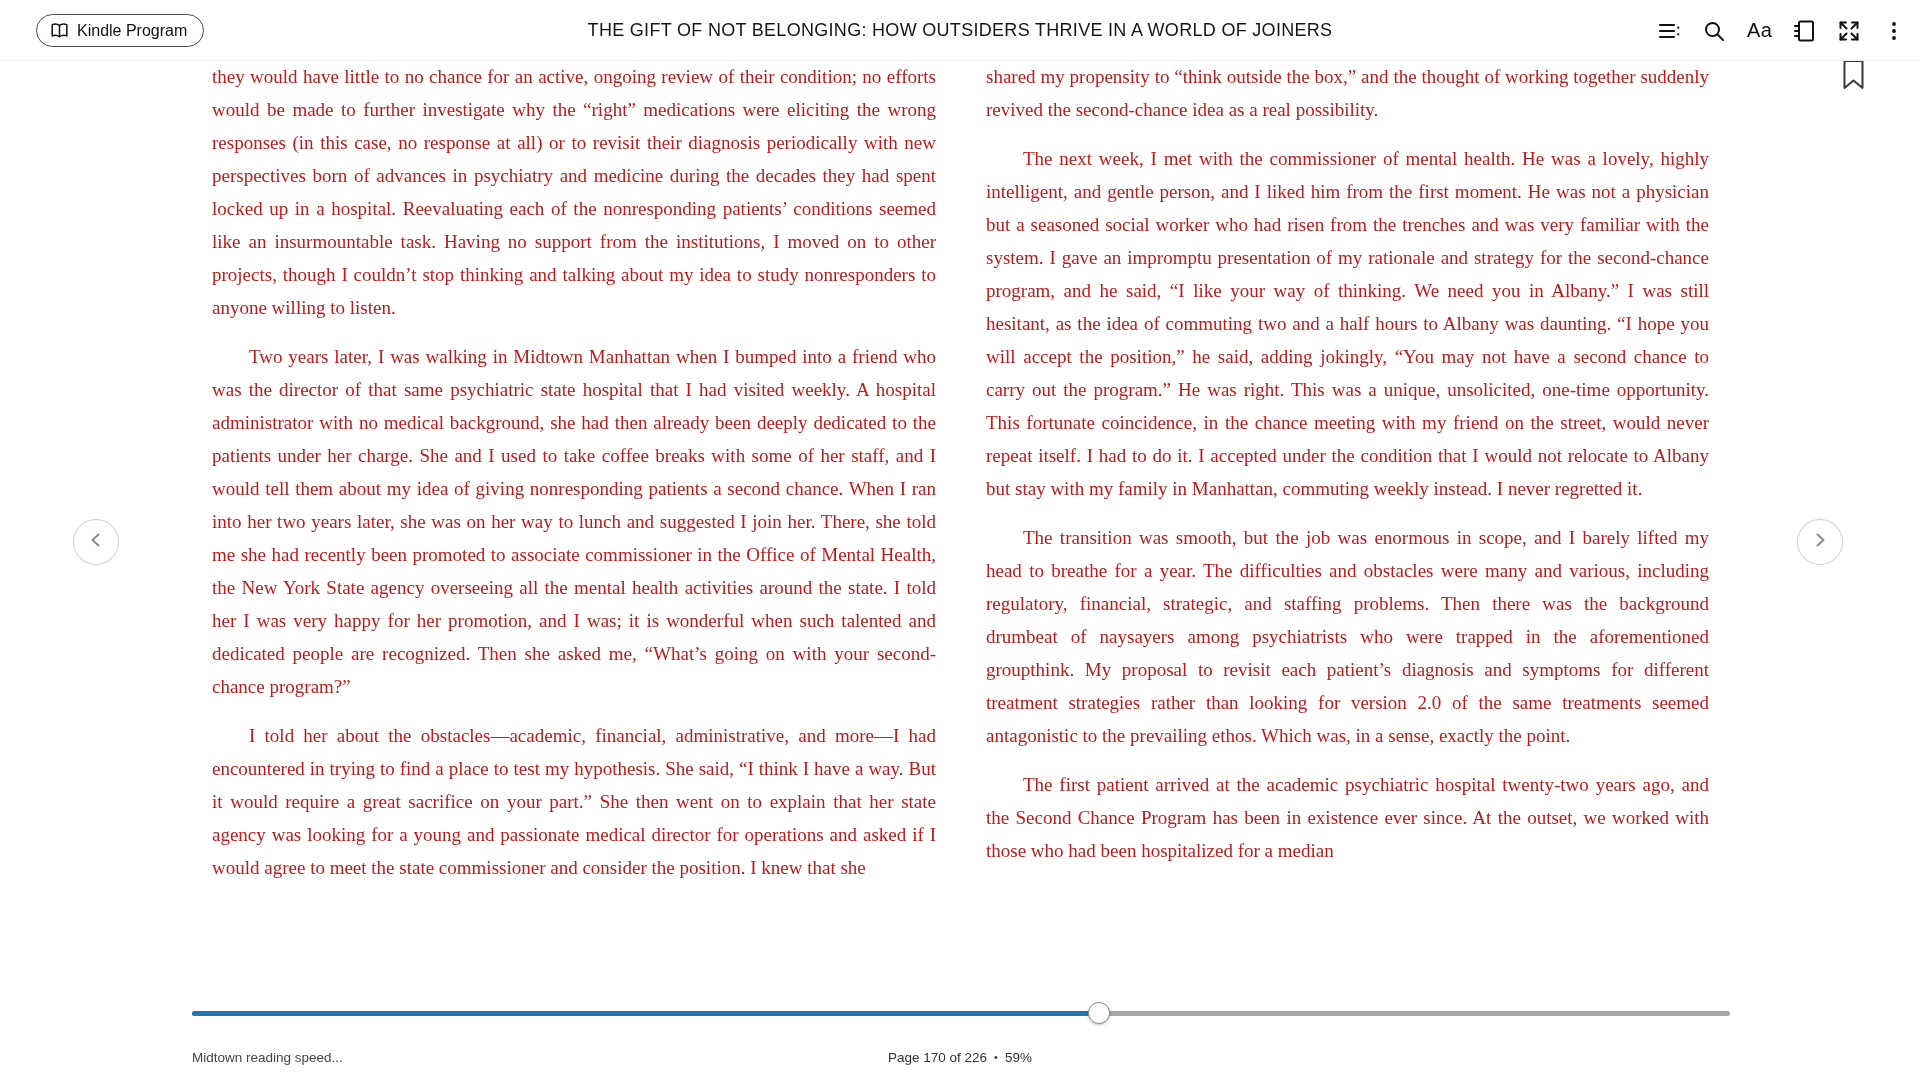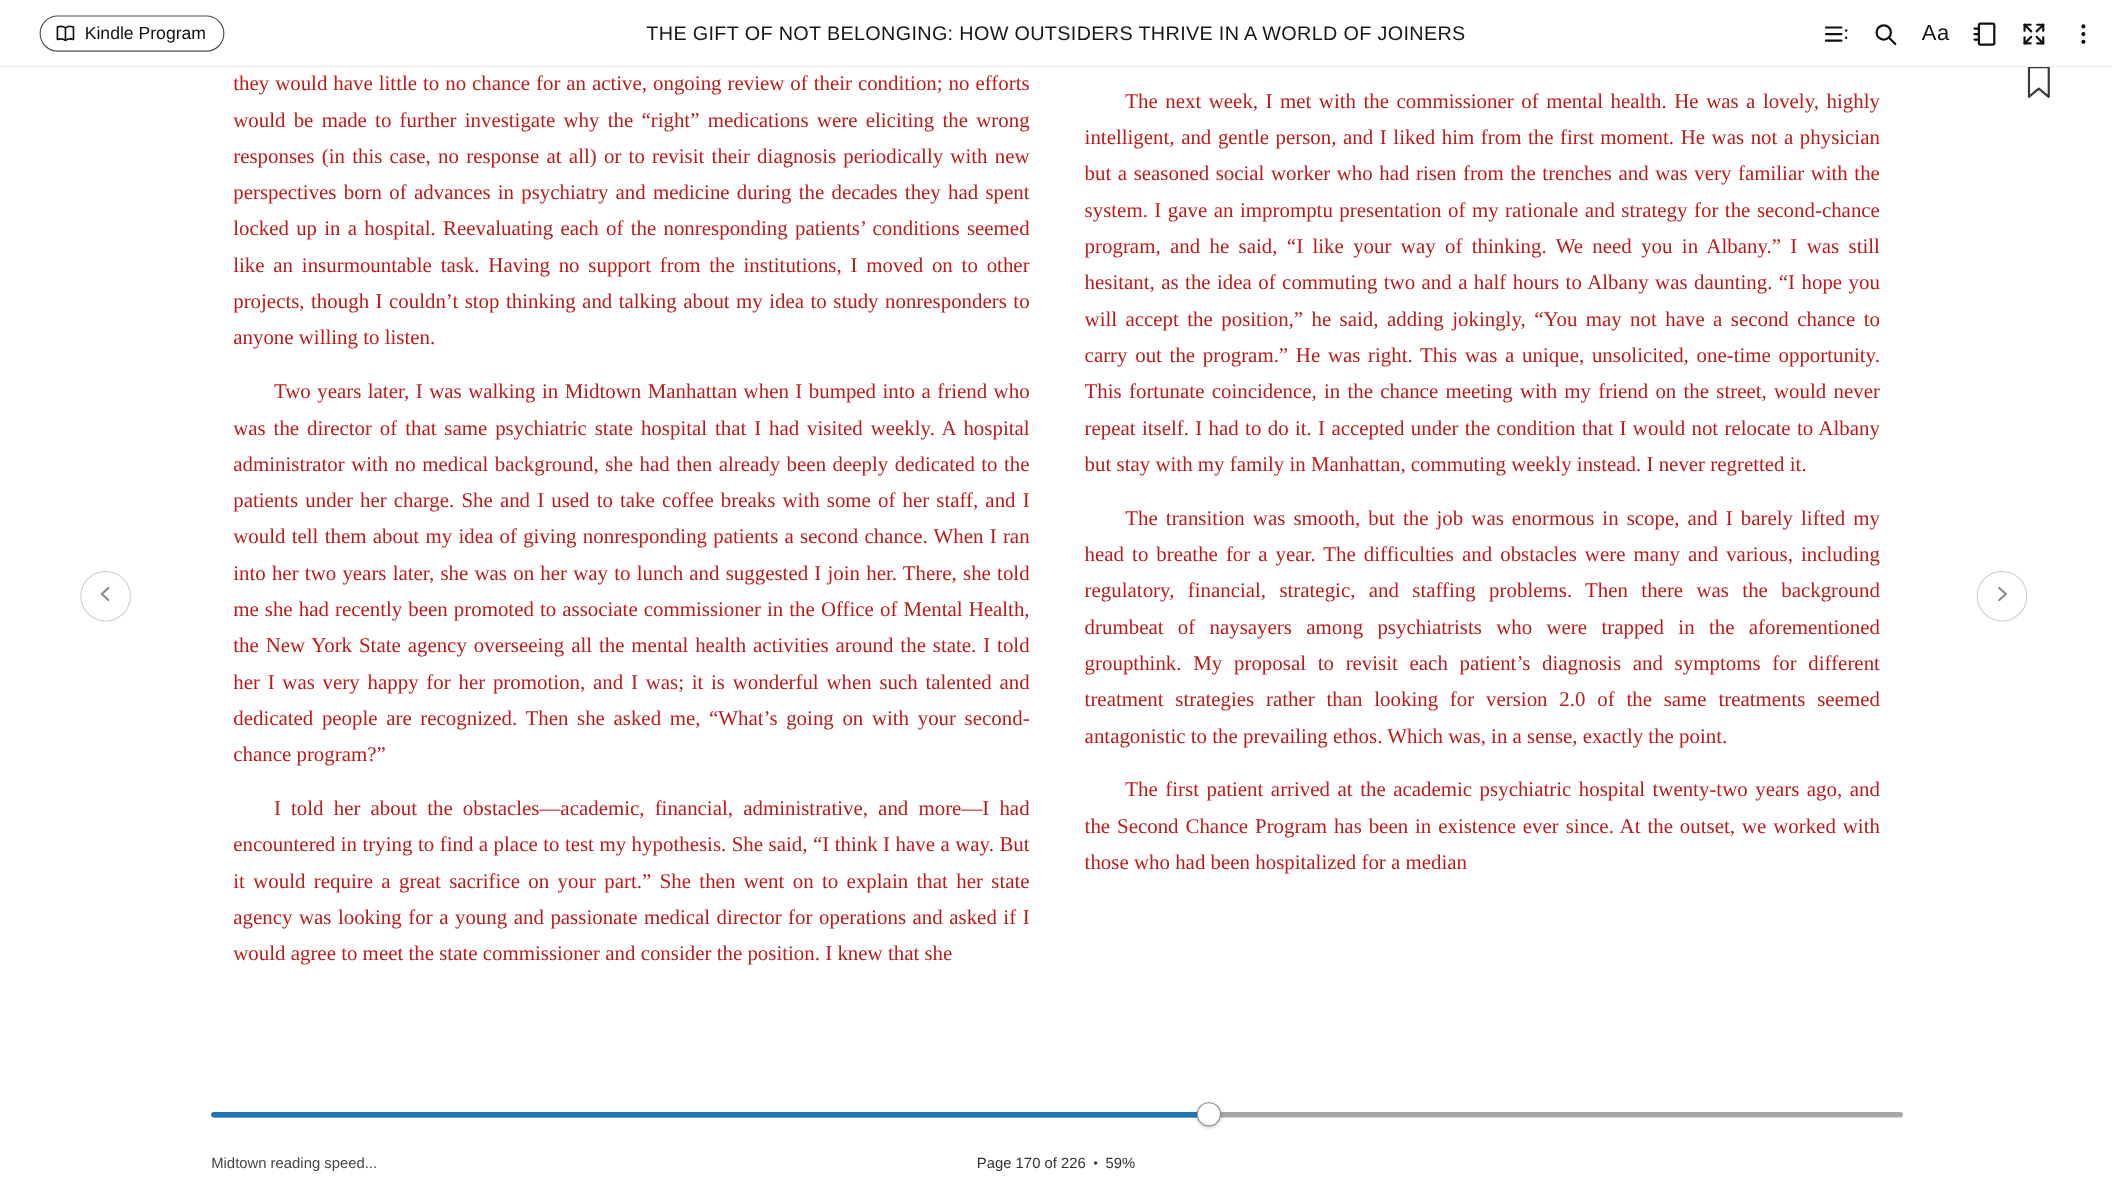--- a/index.html
+++ b/index.html
@@ -160,20 +160,21 @@
     </svg>
   </div>
 
   <div class="column col-left">
     <p>they would have little to no chance for an active, ongoing review of their condition; no efforts would be made to further investigate why the “right” medications were eliciting the wrong responses (in this case, no response at all) or to revisit their diagnosis periodically with new perspectives born of advances in psychiatry and medicine during the decades they had spent locked up in a hospital. Reevaluating each of the nonresponding patients’ conditions seemed like an insurmountable task. Having no support from the institutions, I moved on to other projects, though I couldn’t stop thinking and talking about my idea to study nonresponders to anyone willing to listen.</p>
     <p class="indent">Two years later, I was walking in Midtown Manhattan when I bumped into a friend who was the director of that same psychiatric state hospital that I had visited weekly. A hospital administrator with no medical background, she had then already been deeply dedicated to the patients under her charge. She and I used to take coffee breaks with some of her staff, and I would tell them about my idea of giving nonresponding patients a second chance. When I ran into her two years later, she was on her way to lunch and suggested I join her. There, she told me she had recently been promoted to associate commissioner in the Office of Mental Health, the New York State agency overseeing all the mental health activities around the state. I told her I was very happy for her promotion, and I was; it is wonderful when such talented and dedicated people are recognized. Then she asked me, “What’s going on with your second-chance program?”</p>
     <p class="indent">I told her about the obstacles—academic, financial, administrative, and more—I had encountered in trying to find a place to test my hypothesis. She said, “I think I have a way. But it would require a great sacrifice on your part.” She then went on to explain that her state agency was looking for a young and passionate medical director for operations and asked if I would agree to meet the state commissioner and consider the position. I knew that she</p>
   </div>
 
   <div class="column col-right">
+    <p>shared my propensity to “think outside the box,” and the thought of working together suddenly revived the second-chance idea as a real possibility.</p>
     <p class="indent">The next week, I met with the commissioner of mental health. He was a lovely, highly intelligent, and gentle person, and I liked him from the first moment. He was not a physician but a seasoned social worker who had risen from the trenches and was very familiar with the system. I gave an impromptu presentation of my rationale and strategy for the second-chance program, and he said, “I like your way of thinking. We need you in Albany.” I was still hesitant, as the idea of commuting two and a half hours to Albany was daunting. “I hope you will accept the position,” he said, adding jokingly, “You may not have a second chance to carry out the program.” He was right. This was a unique, unsolicited, one-time opportunity. This fortunate coincidence, in the chance meeting with my friend on the street, would never repeat itself. I had to do it. I accepted under the condition that I would not relocate to Albany but stay with my family in Manhattan, commuting weekly instead. I never regretted it.</p>
     <p class="indent">The transition was smooth, but the job was enormous in scope, and I barely lifted my head to breathe for a year. The difficulties and obstacles were many and various, including regulatory, financial, strategic, and staffing problems. Then there was the background drumbeat of naysayers among psychiatrists who were trapped in the aforementioned groupthink. My proposal to revisit each patient’s diagnosis and symptoms for different treatment strategies rather than looking for version 2.0 of the same treatments seemed antagonistic to the prevailing ethos. Which was, in a sense, exactly the point.</p>
     <p class="indent">The first patient arrived at the academic psychiatric hospital twenty-two years ago, and the Second Chance Program has been in existence ever since. At the outset, we worked with those who had been hospitalized for a median</p>
   </div>
 
   <div class="nav-circle nav-left">
     <span>
       <svg width="18" height="18" viewBox="0 0 18 18" fill="none" stroke="#8a8a8a" stroke-width="2" stroke-linecap="round" stroke-linejoin="round">
         <polyline points="11.5,3.5 5.5,9 11.5,14.5"></polyline>
       </svg>

